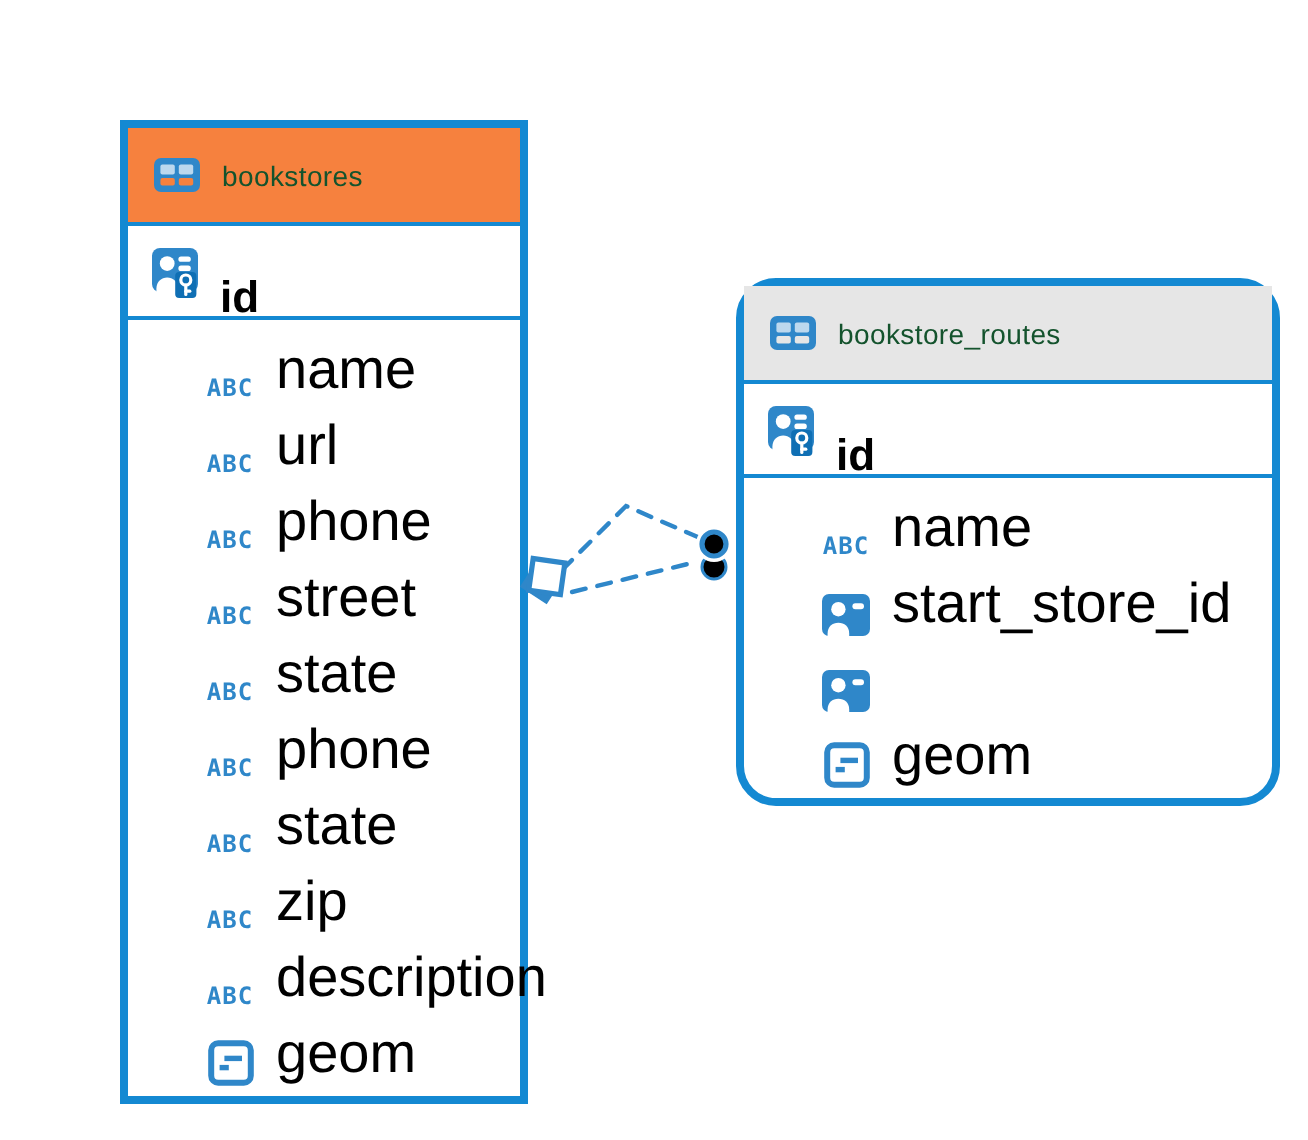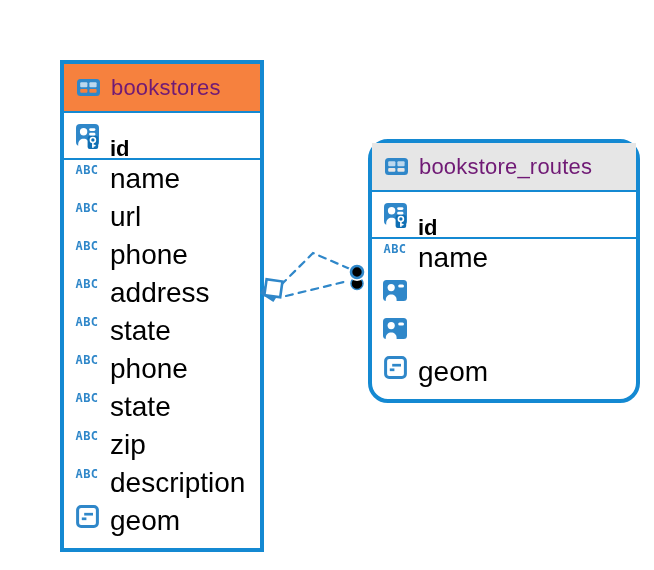--- a/index.html
+++ b/index.html
@@ -9,28 +9,28 @@
     --accent:#1489d2; --icon:#2f87c9; --keypatch:#0f6fb4;
   }
   .er-table{
     position:absolute;box-sizing:border-box;background:#fff;
     border:4px solid var(--accent);
   }
   .er-header{
     height:47px;display:flex;align-items:center;gap:9px;padding:0 10px;
     background:var(--hdr);border-bottom:2px solid var(--accent);
   }
-  .er-title{font-size:22px;color:#701a75;white-space:nowrap;letter-spacing:.2px;}
+  .er-title{font-size:14px;color:#14532d;white-space:nowrap;letter-spacing:.2px;}
   .pk-row{
     height:45px;display:flex;align-items:center;gap:9px;padding:0 9px;
     border-bottom:2px solid var(--accent);
   }
   .pk-label{font-size:22px;font-weight:bold;color:#000;margin-top:27px;}
   .cols{padding:3px 0 5px;}
-  .col-row{height:38px;display:flex;align-items:flex-start;gap:9px;padding:0 9px;}
+  .col-row{height:38px;display:flex;align-items:flex-end;gap:9px;padding:0 9px;margin-left:28px;}
   .col-label{font-size:28px;color:#000;white-space:nowrap;}
   .icon-slot{display:flex;align-items:center;justify-content:center;width:28px;flex:0 0 28px;}
   .abc-glyph{
     font-size:12px;font-weight:800;color:var(--icon);letter-spacing:.5px;
     font-family:"DejaVu Sans Mono", monospace;
   }
   svg{display:block;}
   #connections{position:absolute;left:0;top:0;pointer-events:none;}
   .dash{stroke:var(--icon);stroke-width:2.2;fill:none;stroke-dasharray:7 6;stroke-linecap:round;}
 </style>
@@ -84,21 +84,21 @@
         <div class="col-row">
     <span class="icon-slot">
             <span class="abc-glyph">ABC</span>
           </span>
     <span class="col-label">phone</span>
   </div>
         <div class="col-row">
     <span class="icon-slot">
             <span class="abc-glyph">ABC</span>
           </span>
-    <span class="col-label">address</span>
+    <span class="col-label">street</span>
   </div>
         <div class="col-row">
     <span class="icon-slot">
             <span class="abc-glyph">ABC</span>
           </span>
     <span class="col-label">state</span>
   </div>
         <div class="col-row">
     <span class="icon-slot">
             <span class="abc-glyph">ABC</span>
@@ -173,20 +173,21 @@
   </div>
         <div class="col-row">
     <span class="icon-slot">
             <svg width="24" height="21" viewBox="0 0 24 21">
     <rect x="0" y="0" width="24" height="21" rx="3.5" fill="var(--icon)"></rect>
     <circle cx="8.2" cy="7.6" r="3.6" fill="#fff"></circle>
     <path d="M2.8 21 v-1.2 c0-3.5 2.4-5.4 5.4-5.4 c3 0 5.4 1.9 5.4 5.4 V21 z" fill="#fff"></path>
     <rect x="15.2" y="4.6" width="5.8" height="3" rx="1.5" fill="#fff"></rect>
   </svg>
           </span>
+    <span class="col-label">start_store_id</span>
   </div>
         <div class="col-row">
     <span class="icon-slot">
             <svg width="24" height="21" viewBox="0 0 24 21">
     <rect x="0" y="0" width="24" height="21" rx="3.5" fill="var(--icon)"></rect>
     <circle cx="8.2" cy="7.6" r="3.6" fill="#fff"></circle>
     <path d="M2.8 21 v-1.2 c0-3.5 2.4-5.4 5.4-5.4 c3 0 5.4 1.9 5.4 5.4 V21 z" fill="#fff"></path>
     <rect x="15.2" y="4.6" width="5.8" height="3" rx="1.5" fill="#fff"></rect>
   </svg>
           </span>

